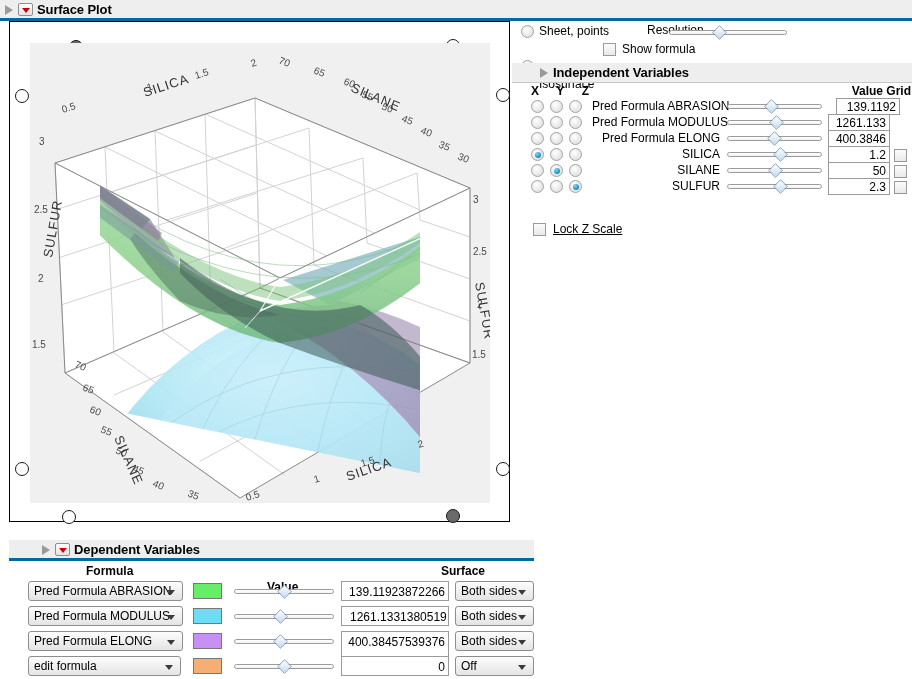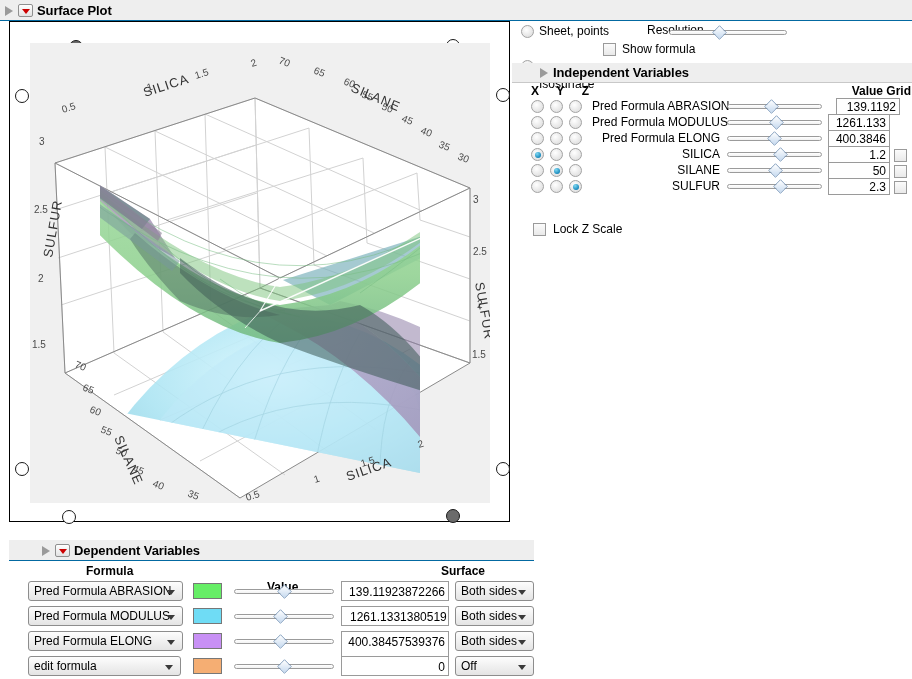--- a/index.html
+++ b/index.html
@@ -9,21 +9,21 @@
     background: #ffffff;
     font-family: "Liberation Sans", sans-serif;
     overflow: hidden;
   }
   body { position: relative; }
 
   
   .outline-bar {
     display: flex; align-items: center;
     background: #eeeeee;
-    border-bottom: 1px solid #0369a1;
+    border-bottom: 3px solid #0369a1;
     height: 21px;
     padding-left: 4px;
   }
   .disclosure {
     width: 11px; height: 11px;
     flex: 0 0 11px;
     position: relative;
     margin-right: 3px;
   }
   .disclosure::before {
@@ -475,21 +475,21 @@
       <div class="slider" style="position: absolute; left: 215px; width: 95px; top: 158px;">
         <div class="track"></div>
         <div class="thumb" style="left: 56%;"></div>
       </div>
       <div class="valbox" style="position: absolute; left: 316px; width: 62px; top: 157px;">2.3</div>
       <span class="checkbox" style="position: absolute; left: 382px; top: 160px;"></span>
     </div>
 
   <div style="position:absolute; left:21px; top:201px;" class="row-flex">
     <span class="checkbox"></span>
-    <span class="lbl" style="margin-left:7px;">Lock Z Scale</span>
+    <span class="lbl" style="margin-left:7px;text-decoration:underline;">Lock Z Scale</span>
   </div>
 </div>
 
 <div id="dep-panel">
   <div class="outline-bar" style="width:525px;padding-left:32px;">
     <span class="disclosure"></span>
     <span class="redbox"></span>
     <span class="outline-title">Dependent Variables</span>
   </div>
 

